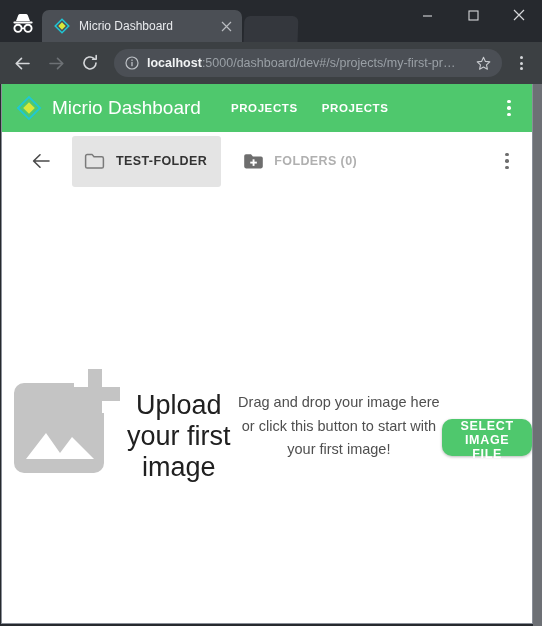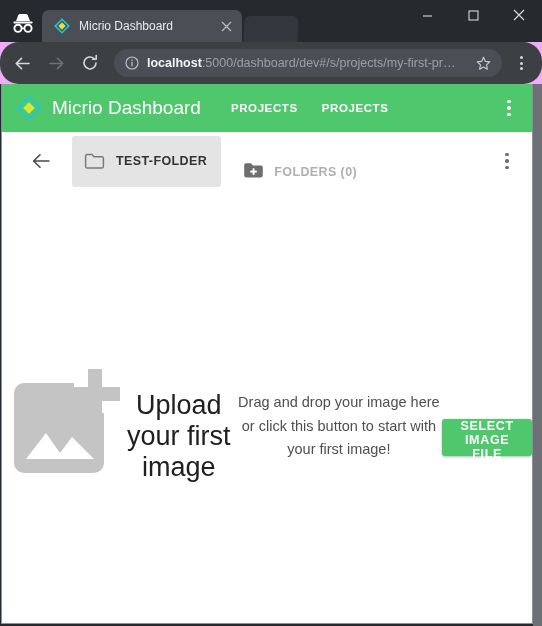--- a/index.html
+++ b/index.html
@@ -9,21 +9,21 @@
     height: 626px;
     overflow: hidden;
     font-family: "Liberation Sans", sans-serif;
     background: #26292e;
   }
 
   
   .browser-window {
     width: 542px;
     height: 626px;
-    background: #f0abfc;
+    background: #15803d;
     position: relative;
     display: flex;
     flex-direction: column;
   }
 
   
   .title-bar {
     height: 42px;
     background: #26292e;
     display: flex;
@@ -114,21 +114,20 @@
   }
 
   
   .nav-bar {
     height: 42px;
     background: #3c4043;
     display: flex;
     align-items: center;
     padding: 0 8px;
     flex: 0 0 auto;
-    border-radius: 19px;
   }
 
   .nav-btn {
     width: 28px;
     height: 28px;
     display: flex;
     align-items: center;
     justify-content: center;
     margin-right: 6px;
     flex: 0 0 auto;
@@ -340,21 +339,21 @@
     font-size: 12.5px;
     font-weight: bold;
     letter-spacing: 0.4px;
     color: #333333;
     margin-left: 11px;
     white-space: nowrap;
   }
 
   .folders-btn {
     display: flex;
-    align-items: flex-end;
+    align-items: center;
     height: 36px;
     padding: 0 10px;
     margin-left: 12px;
     flex: 0 0 auto;
   }
 
   .folders-btn-label {
     font-size: 12.5px;
     font-weight: bold;
     letter-spacing: 0.4px;
@@ -415,21 +414,21 @@
     text-align: center;
     margin-top: 4px;
     max-width: 330px;
   }
 
   .select-btn {
     margin-top: 26px;
     background: #4fc86d;
     color: #ffffff;
     border: none;
-    border-radius: 3px;
+    border-radius: 10px;
     height: 37px;
     padding: 0 17px;
     font-size: 12.5px;
     font-weight: bold;
     letter-spacing: 0.7px;
     font-family: "Liberation Sans", sans-serif;
     box-shadow: 0 1px 3px rgba(0,0,0,0.28);
     cursor: pointer;
   }
 </style>

